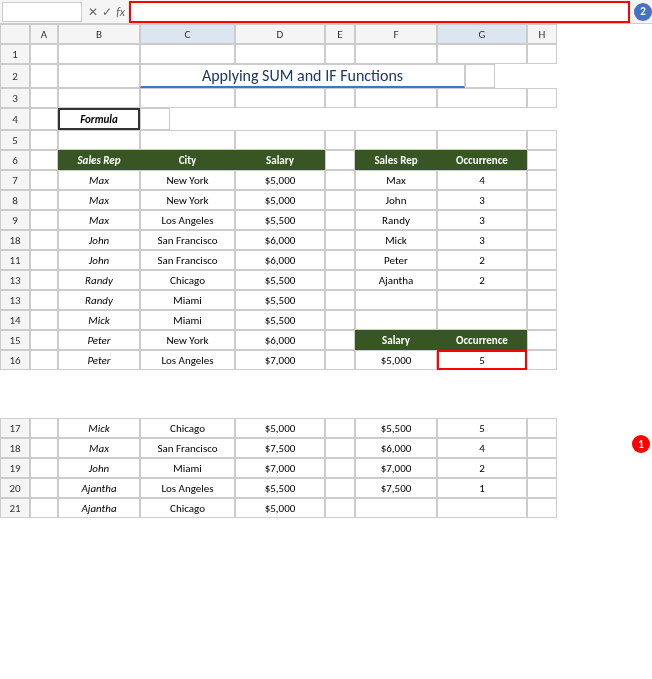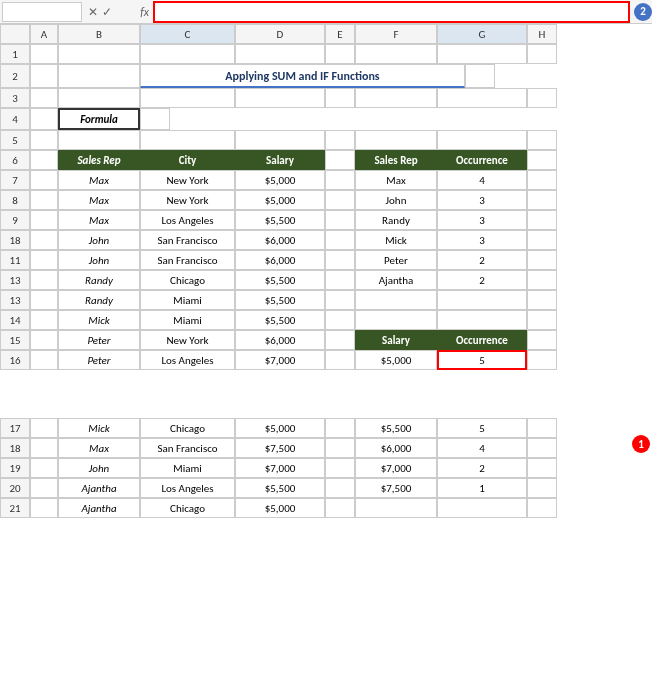--- a/index.html
+++ b/index.html
@@ -106,21 +106,21 @@
 </head>
 <body>
 
 <div class="excel-container">
 
   <div class="formula-bar">
     <input class="name-box" style="">
     <div class="formula-bar-dividers">
       <span style="cursor:pointer;">✕</span>
       <span style="cursor:pointer;">✓</span>
-      <span style="cursor:pointer; font-style:italic;margin-left:24px;">fx</span>
+      <span style="cursor:pointer; font-style:italic;">fx</span>
     </div>
     <input class="formula-bar-input" style="font-family: Calibri, Arial, sans-serif; color: rgb(0, 0, 0);">
     <div class="badge-blue">2</div>
   </div>
 
   <div class="grid">
 
     <div class="col-headers">
       <div class="row-header-corner"></div>
       <div class="col-header col-a">A</div>
@@ -142,21 +142,21 @@
       <div class="cell col-e"></div>
       <div class="cell col-f"></div>
       <div class="cell col-g"></div>
       <div class="cell col-h"></div>
     </div>
 
     <div class="row title-row">
       <div class="row-num">2</div>
       <div class="cell col-a"></div>
       <div class="cell col-b"></div>
-      <div class="cell col-c title-cell" style="width: 325px; min-width:325px; font-size:12px; font-weight:bold; color:#1f3864; justify-content:center; border-bottom:2px solid #4472c4;">Applying SUM and IF Functions</div>
+      <div class="cell col-c title-cell" style="width: 325px; min-width:325px; font-size:16px; font-weight:normal; color:#1f3864; justify-content:center; border-bottom:2px solid #4472c4;">Applying SUM and IF Functions</div>
       <div class="cell col-h"></div>
     </div>
 
     <div class="row">
       <div class="row-num">3</div>
       <div class="cell col-a"></div>
       <div class="cell col-b"></div>
       <div class="cell col-c"></div>
       <div class="cell col-d"></div>
       <div class="cell col-e"></div>

